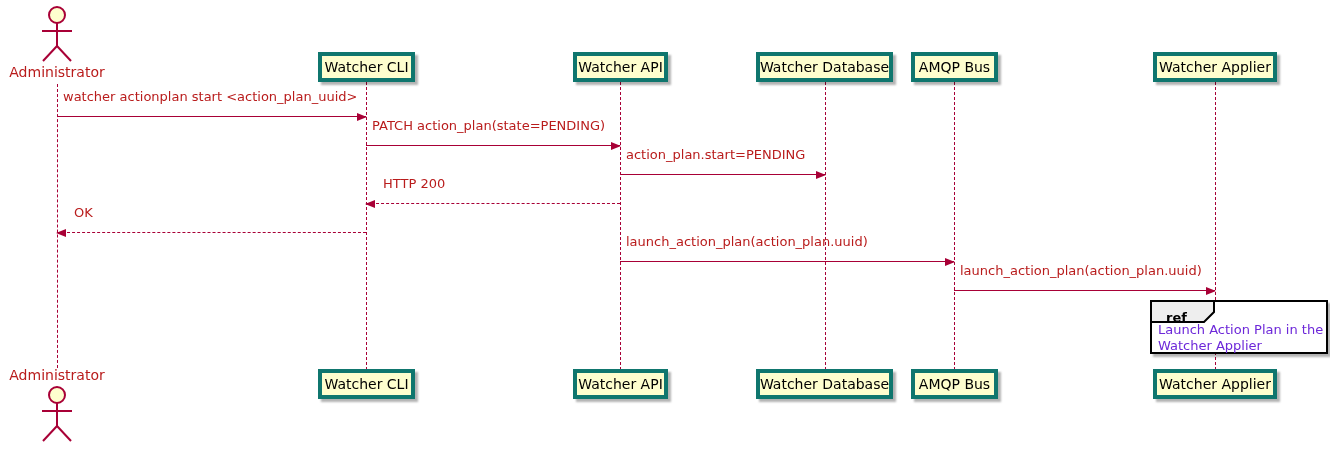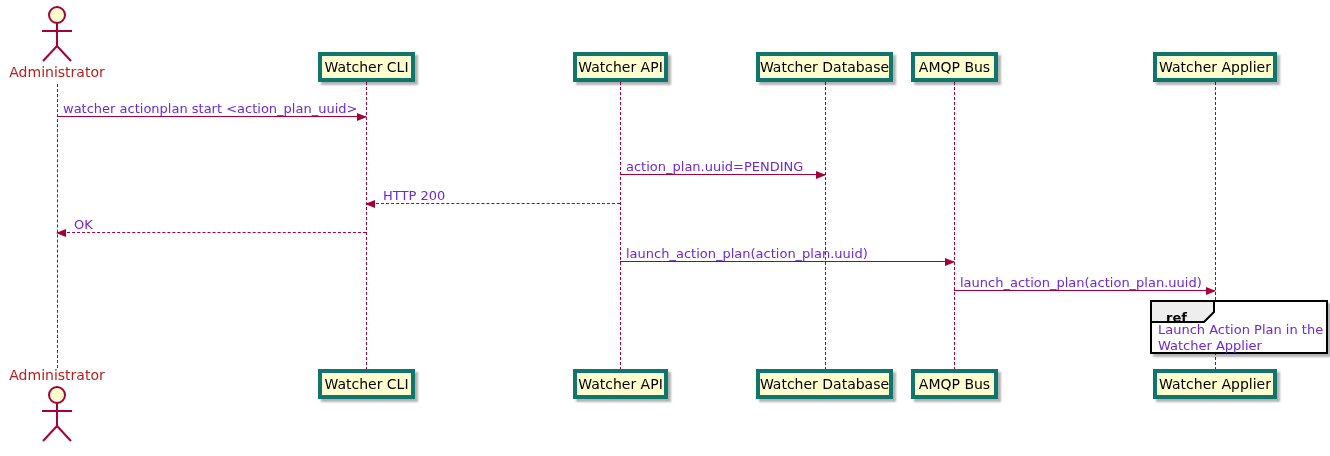--- a/index.html
+++ b/index.html
@@ -43,23 +43,23 @@
     text-align: center;
     font-size: 14px;
     color: #b91c1c;
     white-space: nowrap;
   }
   .actor-figure { position: absolute; left: 35px; }
   
   .msg { position: absolute; height: 20px; }
   .msg .lbl {
     position: absolute;
-    bottom: 1px;
+    bottom: 13px;
     font-size: 13px;
-    color: #6d28d9;
+    color: #b91c1c;
     white-space: nowrap;
   }
   .msg.to-right .lbl { left: 6px; }
   .msg.to-left  .lbl { left: 17px; }
   .msg .line {
     position: absolute;
     left: 0; right: 0; bottom: 0;
     border-top: 1px solid #A80036;
   }
   .msg.dashed .line { border-top-style: dashed; }
@@ -124,23 +124,28 @@
   <div class="pbox" style="left:756px; top:52px; width:137px">Watcher Database</div>
   <div class="pbox" style="left:911px; top:52px; width:87px">AMQP Bus</div>
   <div class="pbox" style="left:1153px;top:52px; width:124px">Watcher Applier</div>
 
   <div class="msg to-right solid" style="left:57px; top:97px; width:309px">
     <div class="lbl">watcher actionplan start &lt;action_plan_uuid&gt;</div>
     <div class="line"></div>
     <div class="head"></div>
   </div>
 
+  <div class="msg to-right solid" style="left:366px; top:126px; width:254px">
+    <div class="lbl">PATCH action_plan(state=PENDING)</div>
+    <div class="line"></div>
+    <div class="head"></div>
+  </div>
 
   <div class="msg to-right solid" style="left:620px; top:155px; width:205px">
-    <div class="lbl">action_plan.uuid=PENDING</div>
+    <div class="lbl">action_plan.start=PENDING</div>
     <div class="line"></div>
     <div class="head"></div>
   </div>
 
   <div class="msg to-left dashed" style="left:366px; top:184px; width:254px">
     <div class="lbl">HTTP 200</div>
     <div class="line"></div>
     <div class="head"></div>
   </div>
 

